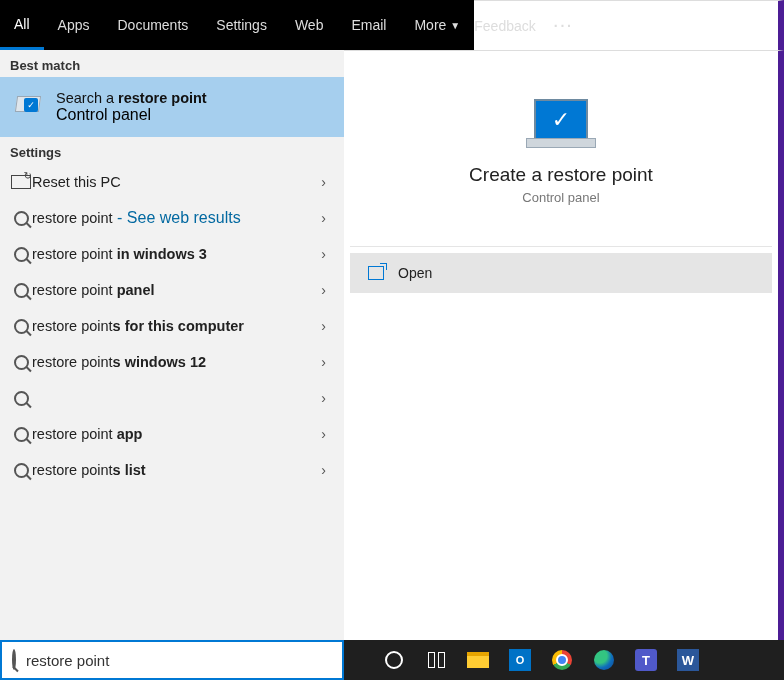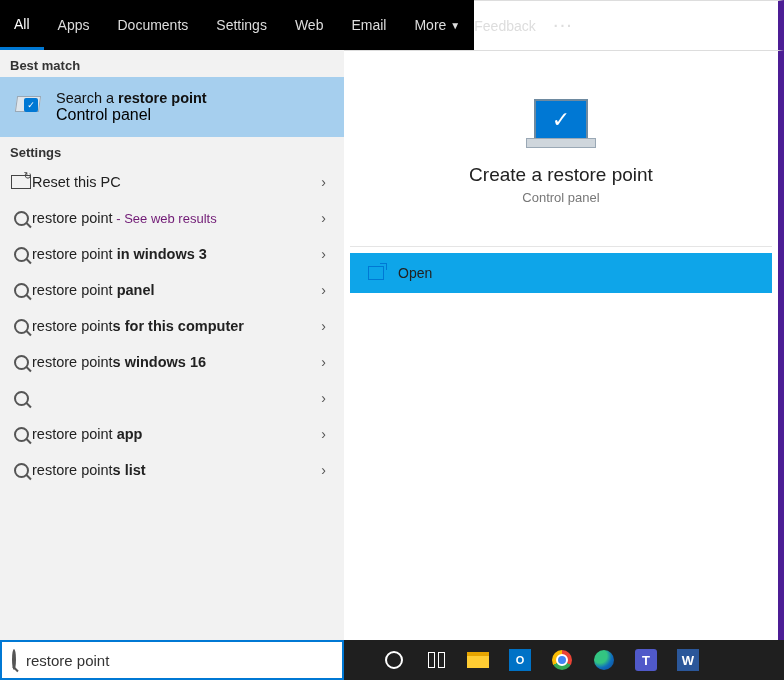--- a/index.html
+++ b/index.html
@@ -34,21 +34,21 @@
     display: flex; align-items: center; 
     padding: 6px 10px; cursor: pointer; min-height: 36px;
     position: relative;
   }
   .result .chev-r {
     position: absolute; right: 18px; color: #555; font-size: 14px;
   }
   .result .icon-slot { width: 22px; height:22px; display:flex; align-items:center; justify-content:center; color:#333;}
   .result .label { font-size: 14.5px; color: #222; }
   .result .label .bold { font-weight: 600; }
-  .result .label .sub { color: #701a75; font-size: 13px; }
+  .result .label .sub { color: #0369a1; font-size: 16px; }
 
   .best-match {
     background: #a6cfee; padding: 10px 10px 10px 14px; min-height:60px;
     display:flex; align-items:center; gap:14px; cursor:pointer;
   }
   .best-match .title { font-size: 14.5px; color: #111; }
   .best-match .title .bold { font-weight:600; }
 
   
   .mini-monitor {
@@ -73,21 +73,21 @@
   .big-monitor {
     width:54px; height:40px; background:#0078d4; border:2px solid #6e8aa0;
     border-bottom:none; display:flex; align-items:center; justify-content:center;
     color:#fff; font-size:22px;
   }
   .big-stand { width:70px; height:10px; background:#cfd6dc; border:1px solid #9aa8b5; margin-top:-1px;}
   .preview-title { font-size:19px; color:#222; margin-top:16px; }
   .preview-sub   { font-size:13px; color:#777; margin-top:4px; }
 
   .action-row {
-    margin:6px; height:40px; background:#0ea5e9; display:flex; align-items:center;
+    margin:6px; height:40px; background:#e5e5e5; display:flex; align-items:center;
     gap:14px; padding:0 18px; cursor:pointer; font-size:14px; color:#222;
   }
   .open-icon { width:16px; height:14px; border:1.5px solid #0078d4; position:relative;}
   .open-icon::after{content:"";position:absolute;right:-4px;top:-4px;width:6px;height:6px;border-top:1.5px solid #0078d4;border-right:1.5px solid #0078d4;}
 
   
   .bottom { height:40px; display:flex; }
   .searchbox {
     width:344px; height:40px; border:2px solid #0078d4; background:#fff;
     display:flex; align-items:center; gap:10px; padding:0 10px;
@@ -198,21 +198,21 @@
       <span class="icon-slot">
           <span class="mag"></span>
         </span>
       <span class="label"><span>restore point</span><span class="bold">s for this computer</span></span>
       <span class="chev-r">›</span>
     </div>
     <div class="result">
       <span class="icon-slot">
           <span class="mag"></span>
         </span>
-      <span class="label"><span>restore point</span><span class="bold">s windows 16</span></span>
+      <span class="label"><span>restore point</span><span class="bold">s windows 12</span></span>
       <span class="chev-r">›</span>
     </div>
     <div class="result">
       <span class="icon-slot">
           <span class="mag"></span>
         </span>
       <span class="chev-r">›</span>
     </div>
     <div class="result">
       <span class="icon-slot">

